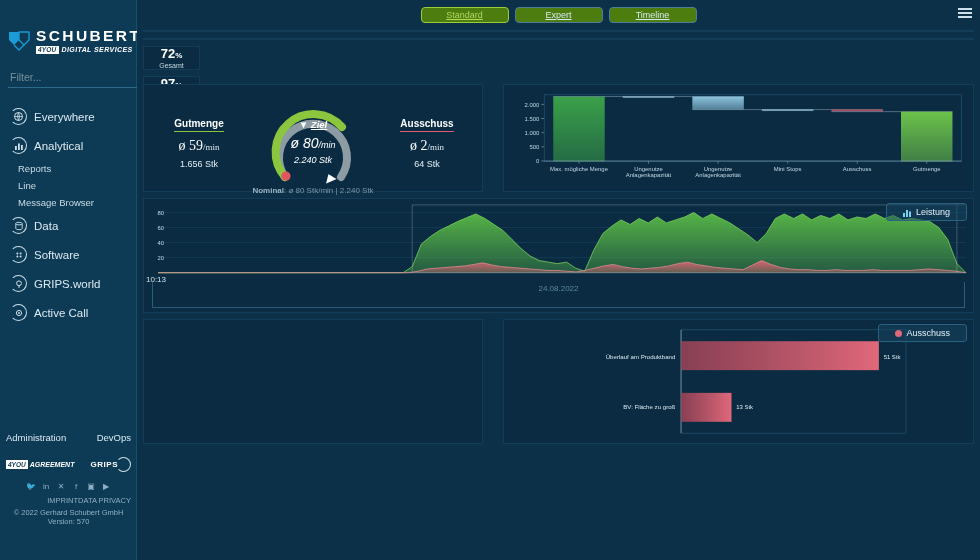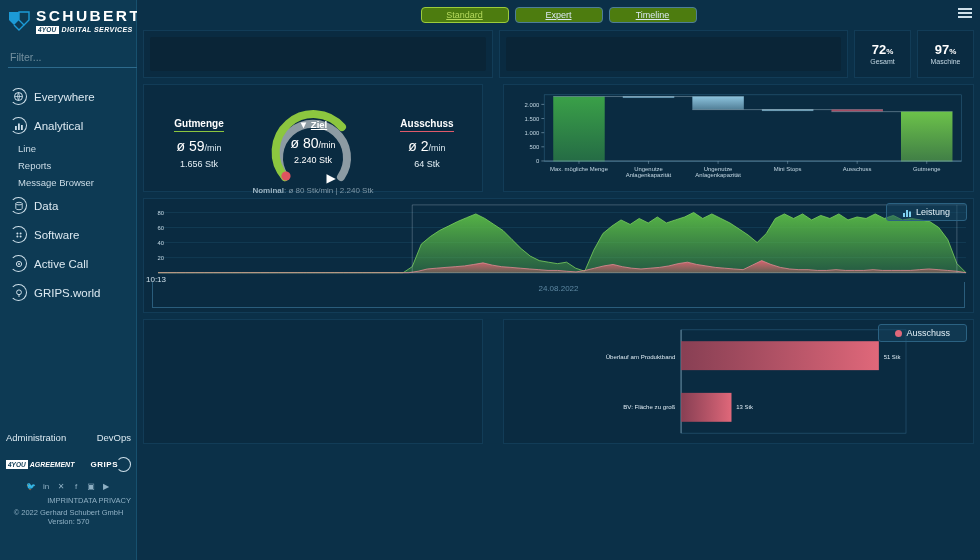--- a/index.html
+++ b/index.html
@@ -12,21 +12,21 @@
   .app { display: flex; width: 980px; height: 560px; position: relative; }
 
   
   .sidebar {
     width: 137px; height: 560px;
     background: #0d3a54;
     border-right: 1px solid #17506e;
     position: relative;
     flex: 0 0 137px;
   }
-  .logo-row { display: flex; align-items: center; padding: 8px 6px 2px 6px; gap: 4px; }
+  .logo-row { display: flex; align-items: center; padding: 28px 6px 2px 6px; gap: 4px; }
   .logo-mark { width: 26px; height: 26px; flex: 0 0 26px; position: relative; }
   .logo-text { line-height: 1; }
   .logo-name {
     color: #ffffff; font-size: 15.5px; font-weight: bold;
     letter-spacing: 2.4px; display: block;
   }
   .logo-sub { display: flex; align-items: center; gap: 3px; margin-top: 2px; }
   .logo-4you {
     background: #fff; color: #0d3a54; font-size: 6.5px; font-weight: bold;
     font-style: italic; padding: 1px 2px; letter-spacing: 0.2px;
@@ -145,21 +145,21 @@
     background: #0a2b41;
     border: 1px solid #123c57;
     position: relative;
   }
   .panel-inner-fill {
     position: absolute; inset: 6px;
     background: #0a2537; border-radius: 2px;
   }
 
   
-  .strip { height: 48px; display: flex; gap: 6px; align-items: stretch; }
+  .strip { height: 48px; display: flex; gap: 6px; align-items: stretch; flex-direction: column; }
   .strip-box { background: #0a2b41; border: 1px solid #123c57; position: relative; }
   .strip-a { flex: 1 1 0; }
   .strip-b { flex: 1 1 0; }
   .kpi {
     width: 57px; background: #0a2b41; border: 1px solid #123c57;
     display: flex; flex-direction: column; align-items: center;
     justify-content: center;
   }
   .kpi-val { color: #fff; font-size: 13px; font-weight: bold; line-height: 1; }
   .kpi-val small { font-size: 8px; font-weight: bold; }
@@ -171,25 +171,25 @@
     display: flex; align-items: center; justify-content: space-between;
     height: 100%; padding: 6px 14px 0 14px;
   }
   .stat { text-align: center; width: 82px; }
   .stat-title {
     font-size: 10px; font-weight: bold; padding-bottom: 2px;
     display: inline-block;
   }
   .stat-title.good { color: #fff; border-bottom: 1.5px solid #8cc63f; }
   .stat-title.bad  { color: #fff; border-bottom: 1.5px solid #e05a6a; }
-  .stat-main { color: #fff; font-size: 14px; margin-top: 6px; }
+  .stat-main { color: #fff; font-size: 14px; margin-top: 6px; font-family: Liberation Serif, serif; }
   .stat-main .unit { font-size: 9px; color: #dbe9f1; }
   .stat-sub { color: #e4eff5; font-size: 9px; margin-top: 5px; }
 
-  .gauge { position: relative; width: 112px; height: 96px; }
+  .gauge { position: relative; width: 112px; height: 96px; font-style: italic; }
   .gauge svg { position: absolute; top: 0; left: 0; }
   .gauge-center {
     position: absolute; top: 26px; left: 0; width: 112px; text-align: center;
   }
   .gz { color: #fff; font-size: 9.5px; font-weight: bold; }
   .gz u { text-decoration: underline; }
   .gval { color: #fff; font-size: 14px; margin-top: 5px; }
   .gval .unit { font-size: 9px; }
   .gsub { color: #fff; font-size: 9px; margin-top: 4px; }
   .nominal {
@@ -283,22 +283,22 @@
       <div class="nav-item">
         <span class="nav-ico">
           <svg width="10" height="10" viewBox="0 0 10 10">
               <rect x="1" y="5" width="1.8" height="4" fill="#cfe0ea"></rect>
               <rect x="4" y="2.5" width="1.8" height="6.5" fill="#cfe0ea"></rect>
               <rect x="7" y="4" width="1.8" height="5" fill="#cfe0ea"></rect>
             </svg>
         </span>
         <span class="nav-lbl">Analytical</span>
       </div>
+      <div class="sub-item">Reports</div>
       <div class="sub-item">Line</div>
-      <div class="sub-item">Reports</div>
       <div class="sub-item">Message Browser</div>
 
       <div class="nav-item">
         <span class="nav-ico">
           <svg width="10" height="10" viewBox="0 0 10 10">
               <ellipse cx="5" cy="2.6" rx="3.2" ry="1.3" fill="none" stroke="#cfe0ea" stroke-width=".9"></ellipse>
               <path d="M1.8 2.6 V7.4 Q1.8 8.7 5 8.7 Q8.2 8.7 8.2 7.4 V2.6" fill="none" stroke="#cfe0ea" stroke-width=".9"></path>
             </svg>
         </span>
         <span class="nav-lbl">Data</span>
@@ -312,35 +312,35 @@
               <circle cx="3.4" cy="6.6" r="1" fill="#cfe0ea"></circle>
               <circle cx="6.6" cy="6.6" r="1" fill="#cfe0ea"></circle>
             </svg>
         </span>
         <span class="nav-lbl">Software</span>
       </div>
 
       <div class="nav-item">
         <span class="nav-ico">
           <svg width="10" height="10" viewBox="0 0 10 10">
-              <circle cx="5" cy="5" r="2.6" fill="none" stroke="#cfe0ea" stroke-width="1"></circle>
-              <circle cx="5" cy="5" r=".9" fill="#cfe0ea"></circle>
-            </svg>
-        </span>
-        <span class="nav-lbl">Active Call</span>
+              <circle cx="5" cy="4.3" r="2.4" fill="none" stroke="#cfe0ea" stroke-width="1"></circle>
+              <path d="M5 6.7 V9" stroke="#cfe0ea" stroke-width="1"></path>
+            </svg>
+        </span>
+        <span class="nav-lbl">GRIPS.world</span>
       </div>
 
       <div class="nav-item">
         <span class="nav-ico">
           <svg width="10" height="10" viewBox="0 0 10 10">
-              <circle cx="5" cy="4.3" r="2.4" fill="none" stroke="#cfe0ea" stroke-width="1"></circle>
-              <path d="M5 6.7 V9" stroke="#cfe0ea" stroke-width="1"></path>
-            </svg>
-        </span>
-        <span class="nav-lbl">GRIPS.world</span>
+              <circle cx="5" cy="5" r="2.6" fill="none" stroke="#cfe0ea" stroke-width="1"></circle>
+              <circle cx="5" cy="5" r=".9" fill="#cfe0ea"></circle>
+            </svg>
+        </span>
+        <span class="nav-lbl">Active Call</span>
       </div>
     </div>
 
     <div class="side-foot">
       <div class="foot-links">
         <span class="foot-link">Administration</span>
         <span class="foot-link">DevOps</span>
       </div>
       <div class="badge-row">
         <span class="badge-agreement">

